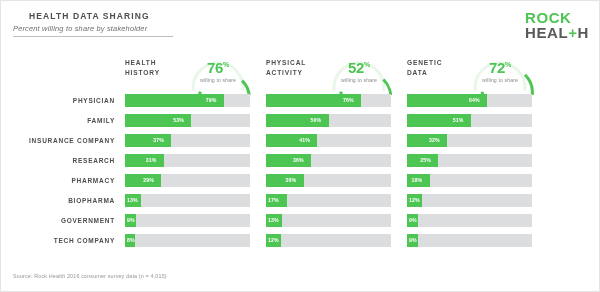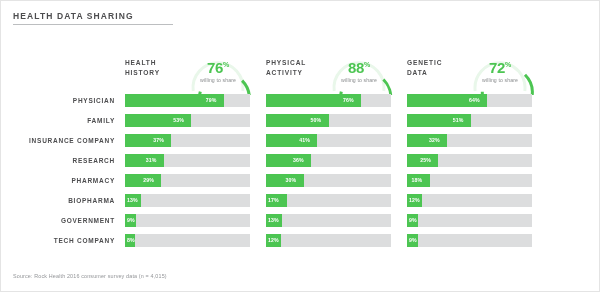--- a/index.html
+++ b/index.html
@@ -13,21 +13,21 @@
   }
   .frame{
     position:absolute;inset:0;
     border:1px solid #e4e4e4;
     box-sizing:border-box;
   }
   
   .header{position:absolute;left:13px;top:11px;}
   .title{
     font-size:8.5px;font-weight:bold;letter-spacing:1.1px;
-    color:#4d4d4f;margin:0 0 3px 0;
+    color:#4d4d4f;margin:0 0 3px 16px;
   }
   .subtitle{
     font-size:7.4px;font-style:italic;color:#6d6e71;
     letter-spacing:.2px;margin:0 0 3px 0;
   }
   .rule{width:160px;height:1px;background:#bcbec0;}
   
   .logo{
     position:absolute;right:11px;top:10px;
     text-align:left;line-height:1.02;
@@ -98,24 +98,27 @@
     font-size:5.4px;color:#939598;letter-spacing:.15px;
   }
 </style>
 </head>
 <body>
 
 <div class="frame"></div>
 
 <div class="header">
   <div class="title">HEALTH DATA SHARING</div>
+  <div class="subtitle">Percent willing to share by stakeholder</div>
   <div class="rule"></div>
 </div>
 
 <div class="logo">
+  <span class="logo-rock">ROCK</span>
+  <span class="logo-health"><span>HEAL</span><span class="plus">+</span><span>H</span></span>
 </div>
 
 <div class="rowlabels">
   <div class="rowlabel">PHYSICIAN</div>
   <div class="rowlabel">FAMILY</div>
   <div class="rowlabel">INSURANCE COMPANY</div>
   <div class="rowlabel">RESEARCH</div>
   <div class="rowlabel">PHARMACY</div>
   <div class="rowlabel">BIOPHARMA</div>
   <div class="rowlabel">GOVERNMENT</div>
@@ -187,21 +190,21 @@
     <div class="col-head">
       <div class="col-title">
         <span>PHYSICAL</span><br>
         <span>ACTIVITY</span>
       </div>
       <div class="gauge">
         <svg width="70" height="44" viewBox="0 0 70 44">
           <path d="M 10.2 40 A 25 25 0 1 1 59.8 40" fill="none" stroke="#e9f7ea" stroke-width="3"></path>
           <path class="gauge-arc" d="M 17.32 40.68 A 25 25 0 1 0 59.40 28.45" fill="none" stroke="#4cc552" stroke-width="3" stroke-linecap="butt"></path>
         </svg>
-        <div class="gauge-val"><span>88</span><span class="pct">%</span></div>
+        <div class="gauge-val"><span>52</span><span class="pct">%</span></div>
         <div class="gauge-sub">willing to share</div>
       </div>
     </div>
     <div class="bars">
       <div class="bar-row">
           <div class="bar-track"></div>
           <div class="bar-fill" style="width: 95px;"></div>
           <div class="bar-label" style="left: 77px;">76%</div>
         </div>
       <div class="bar-row">

